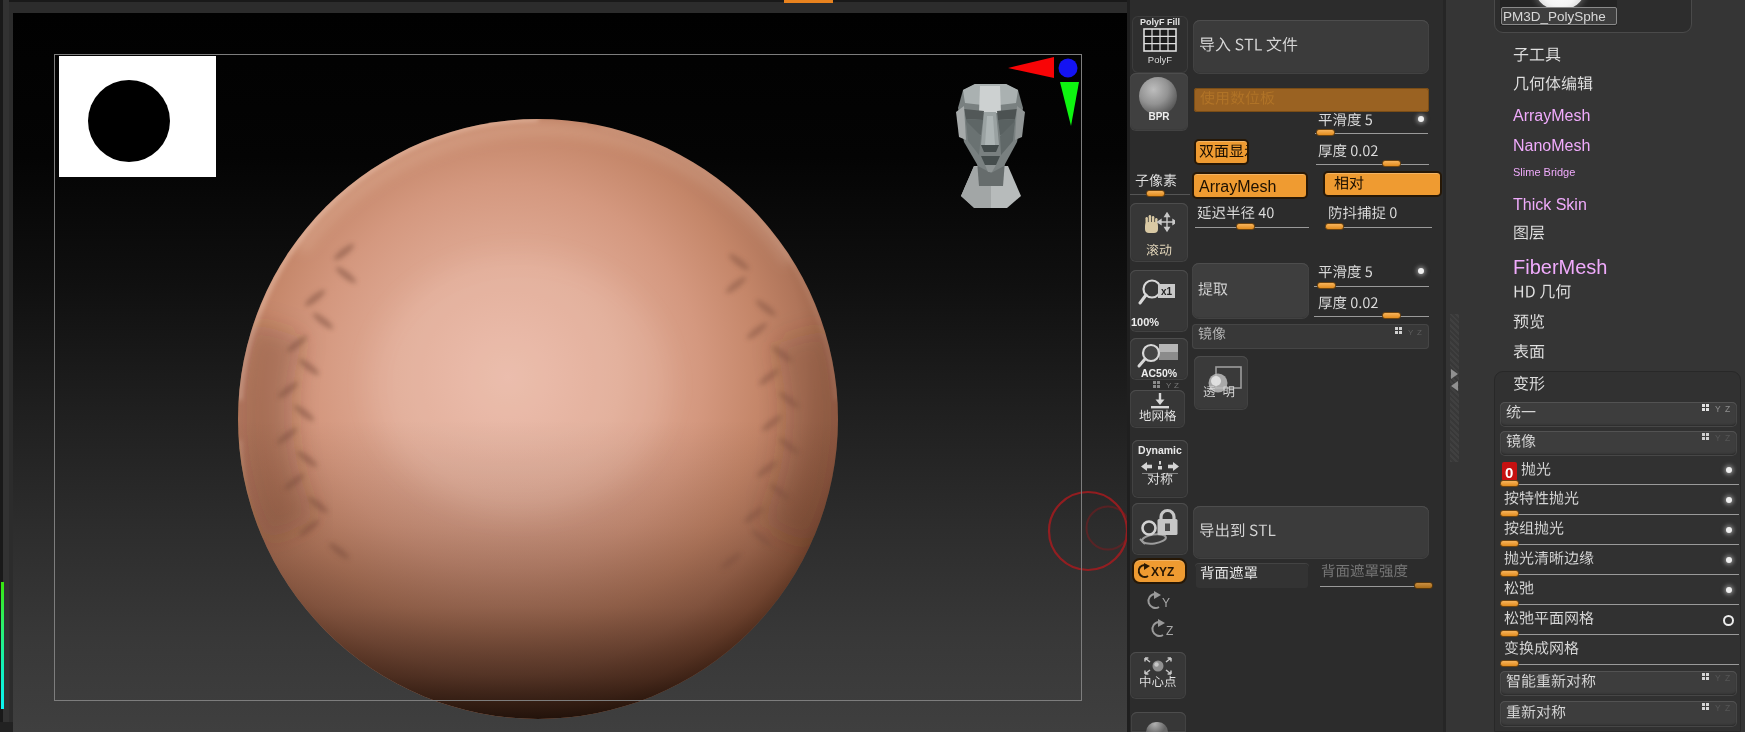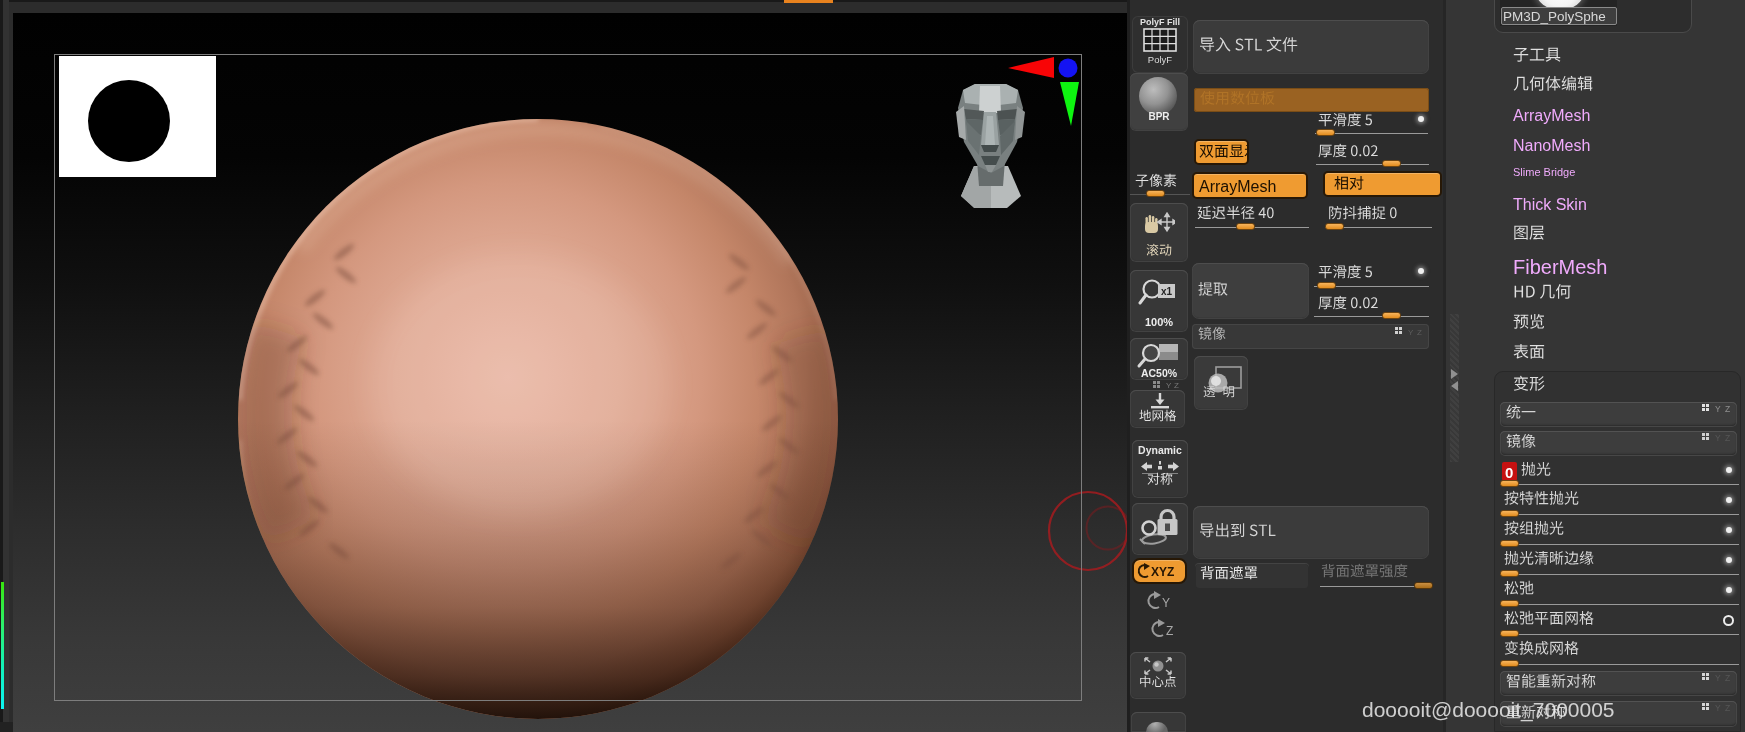--- a/index.html
+++ b/index.html
@@ -186,21 +186,21 @@
       <path transform="translate(0,11.7)" d="M6.122999999999999 -8.748999999999999C5.434 -7.93 4.407 -7.098 3.445 -6.617L4.004 -5.8629999999999995C5.083 -6.460999999999999 6.149 -7.4879999999999995 6.903 -8.424ZM8.931 -8.19C9.918999999999999 -7.4879999999999995 11.18 -6.460999999999999 11.764999999999999 -5.798L12.35 -6.526C11.738999999999999 -7.175999999999999 10.478 -8.151 9.49 -8.84ZM1.079 -10.100999999999999C1.807 -9.607 2.7039999999999997 -8.879 3.1069999999999998 -8.346L3.7439999999999998 -8.996C3.315 -9.49 2.431 -10.192 1.69 -10.66ZM0.494 -6.617C1.222 -6.149 2.106 -5.434 2.5349999999999997 -4.9399999999999995L3.1719999999999997 -5.59C2.743 -6.084 1.8459999999999999 -6.747 1.105 -7.189ZM0.819 0.312 1.6769999999999998 0.832C2.275 -0.364 3.0029999999999997 -1.976 3.536 -3.3409999999999997L2.7689999999999997 -3.8609999999999998C2.197 -2.405 1.391 -0.689 0.819 0.312ZM7.058999999999999 -10.725C7.215 -10.426 7.3839999999999995 -10.049 7.526999999999999 -9.711H3.9909999999999997V-8.853H12.206999999999999V-9.711H8.632C8.475999999999999 -10.100999999999999 8.229 -10.594999999999999 8.008 -10.985ZM5.2909999999999995 1.04C5.537999999999999 0.884 5.928 0.741 8.619 0.013C8.593 -0.19499999999999998 8.567 -0.5459999999999999 8.567 -0.8059999999999999L6.279 -0.247V-2.5349999999999997C6.824999999999999 -2.977 7.306 -3.4709999999999996 7.696 -4.004C8.514999999999999 -1.7939999999999998 9.932 -0.065 11.908 0.7929999999999999C12.064 0.533 12.337 0.16899999999999998 12.558 -0.013C11.609 -0.364 10.777 -0.9359999999999999 10.100999999999999 -1.6769999999999998C10.738 -2.0669999999999997 11.517999999999999 -2.613 12.116 -3.133L11.349 -3.679C10.92 -3.25 10.218 -2.691 9.607 -2.275C9.113 -2.9379999999999997 8.735999999999999 -3.679 8.45 -4.498L9.802 -4.654C10.075 -4.342 10.309 -4.03 10.478 -3.796L11.206 -4.316C10.751 -4.927 9.815 -5.915 9.087 -6.617L8.411 -6.188L9.203999999999999 -5.343L5.954 -5.005C6.734 -5.6419999999999995 7.5009999999999994 -6.409 8.203 -7.228L7.306 -7.643999999999999C6.526 -6.590999999999999 5.420999999999999 -5.564 5.0569999999999995 -5.2909999999999995C4.732 -5.018 4.4719999999999995 -4.835999999999999 4.225 -4.797C4.329 -4.55 4.4719999999999995 -4.095 4.524 -3.9C4.758 -4.004 5.083 -4.069 6.811999999999999 -4.29C5.992999999999999 -3.2369999999999997 4.615 -2.34 3.042 -1.755C3.25 -1.5859999999999999 3.549 -1.2349999999999999 3.679 -1.04C4.29 -1.287 4.875 -1.5859999999999999 5.4079999999999995 -1.924V-0.65C5.4079999999999995 -0.104 5.069999999999999 0.182 4.862 0.312C5.005 0.494 5.226 0.845 5.2909999999999995 1.04Z M14.157 -9.854V-8.982999999999999H19.188V-9.854ZM21.488999999999997 -10.699C21.488999999999997 -9.776 21.488999999999997 -8.84 21.45 -7.917H19.591V-6.981H21.411C21.255 -4.0169999999999995 20.735 -1.3 18.954 0.325C19.214 0.46799999999999997 19.552 0.7929999999999999 19.721 1.027C21.631999999999998 -0.7929999999999999 22.191 -3.7569999999999997 22.372999999999998 -6.981H24.31C24.167 -2.366 23.997999999999998 -0.637 23.647 -0.247C23.517 -0.091 23.374 -0.052 23.14 -0.052C22.866999999999997 -0.052 22.177999999999997 -0.052 21.45 -0.13C21.619 0.156 21.723 0.5589999999999999 21.749 0.832C22.438 0.884 23.153 0.884 23.555999999999997 0.845C23.972 0.8059999999999999 24.232 0.689 24.491999999999997 0.351C24.947 -0.221 25.103 -2.0669999999999997 25.285 -7.423C25.285 -7.566 25.285 -7.917 25.285 -7.917H22.412C22.438 -8.84 22.451 -9.776 22.451 -10.699ZM14.157 -0.572 14.17 -0.585V-0.5589999999999999C14.469 -0.741 14.937 -0.884 18.551000000000002 -1.7029999999999998L18.798000000000002 -0.832L19.656 -1.1179999999999999C19.409 -2.028 18.823999999999998 -3.5749999999999997 18.33 -4.745L17.524 -4.524C17.784 -3.913 18.044 -3.198 18.278 -2.522L15.184 -1.8719999999999999C15.690999999999999 -3.042 16.185 -4.498 16.509999999999998 -5.8629999999999995H19.422V-6.76H13.702V-5.8629999999999995H15.509C15.171 -4.342 14.625 -2.808 14.443 -2.379C14.222 -1.885 14.053 -1.534 13.845 -1.4689999999999999C13.962 -1.2349999999999999 14.105 -0.767 14.157 -0.572Z" fill="#e6d9bd"></path>
     </svg>
 
 <div class="btn" style="left:1130px;top:270px;width:58px;height:62px;background:#373737"></div>
 <svg width="40" height="34" viewBox="0 0 40 34" style="left:1138px;top:276px">
   <circle cx="14" cy="13" r="8.5" fill="none" stroke="#d8d8d8" stroke-width="2.2"></circle>
   <path d="M8 19L2 27" stroke="#d8d8d8" stroke-width="3" stroke-linecap="round"></path>
   <rect x="20" y="8" width="17" height="14" fill="#c9c9c9"></rect>
   <text x="28.5" y="19" font-size="10" font-weight="bold" fill="#222" text-anchor="middle" font-family="Liberation Sans">x1</text>
 </svg>
-<span style="left:1131px;top:316px;width:56px;text-align:center;font-size:11px;font-weight:bold;color:#ededed">100%</span>
+<span style="left:1131px;top:316px;width:56px;text-align:left;font-size:11px;font-weight:bold;color:#ededed">100%</span>
 
 <div class="btn" style="left:1130px;top:338px;width:58px;height:42px;background:#373737"></div>
 <svg width="44" height="28" viewBox="0 0 44 28" style="left:1136px;top:341px">
   <rect x="23" y="3" width="19" height="16" fill="#b5b5b5"></rect>
   <rect x="23" y="11" width="19" height="8" fill="#8b8b8b"></rect>
   <circle cx="15" cy="12" r="8" fill="#454545" stroke="#d8d8d8" stroke-width="2.2"></circle>
   <path d="M9 18L3 25" stroke="#d8d8d8" stroke-width="3" stroke-linecap="round"></path>
 </svg>
 <span style="left:1131px;top:367px;width:56px;text-align:center;font-size:10.5px;font-weight:bold;color:#ededed">AC50%</span>
 
@@ -541,13 +541,12 @@
   <g fill="#d6d6d6">
         <rect x="0" y="0" width="3" height="3"></rect>
         <rect x="4" y="0" width="3" height="3"></rect>
         <rect x="0" y="4" width="3" height="3"></rect>
         <rect x="4" y="4" width="3" height="3"></rect>
       </g>
   <text x="13" y="7.5" font-size="8.5" fill="#565656" font-family="Liberation Sans">Y</text>
   <text x="23" y="7.5" font-size="8.5" fill="#565656" font-family="Liberation Sans">Z</text>
 </svg>
 
-<span style="left:1362px;top:698px;font-size:21px;color:rgba(235,235,235,.85);letter-spacing:0">dooooit@dooooit_7000005</span>
 </div>
 </body></html>

